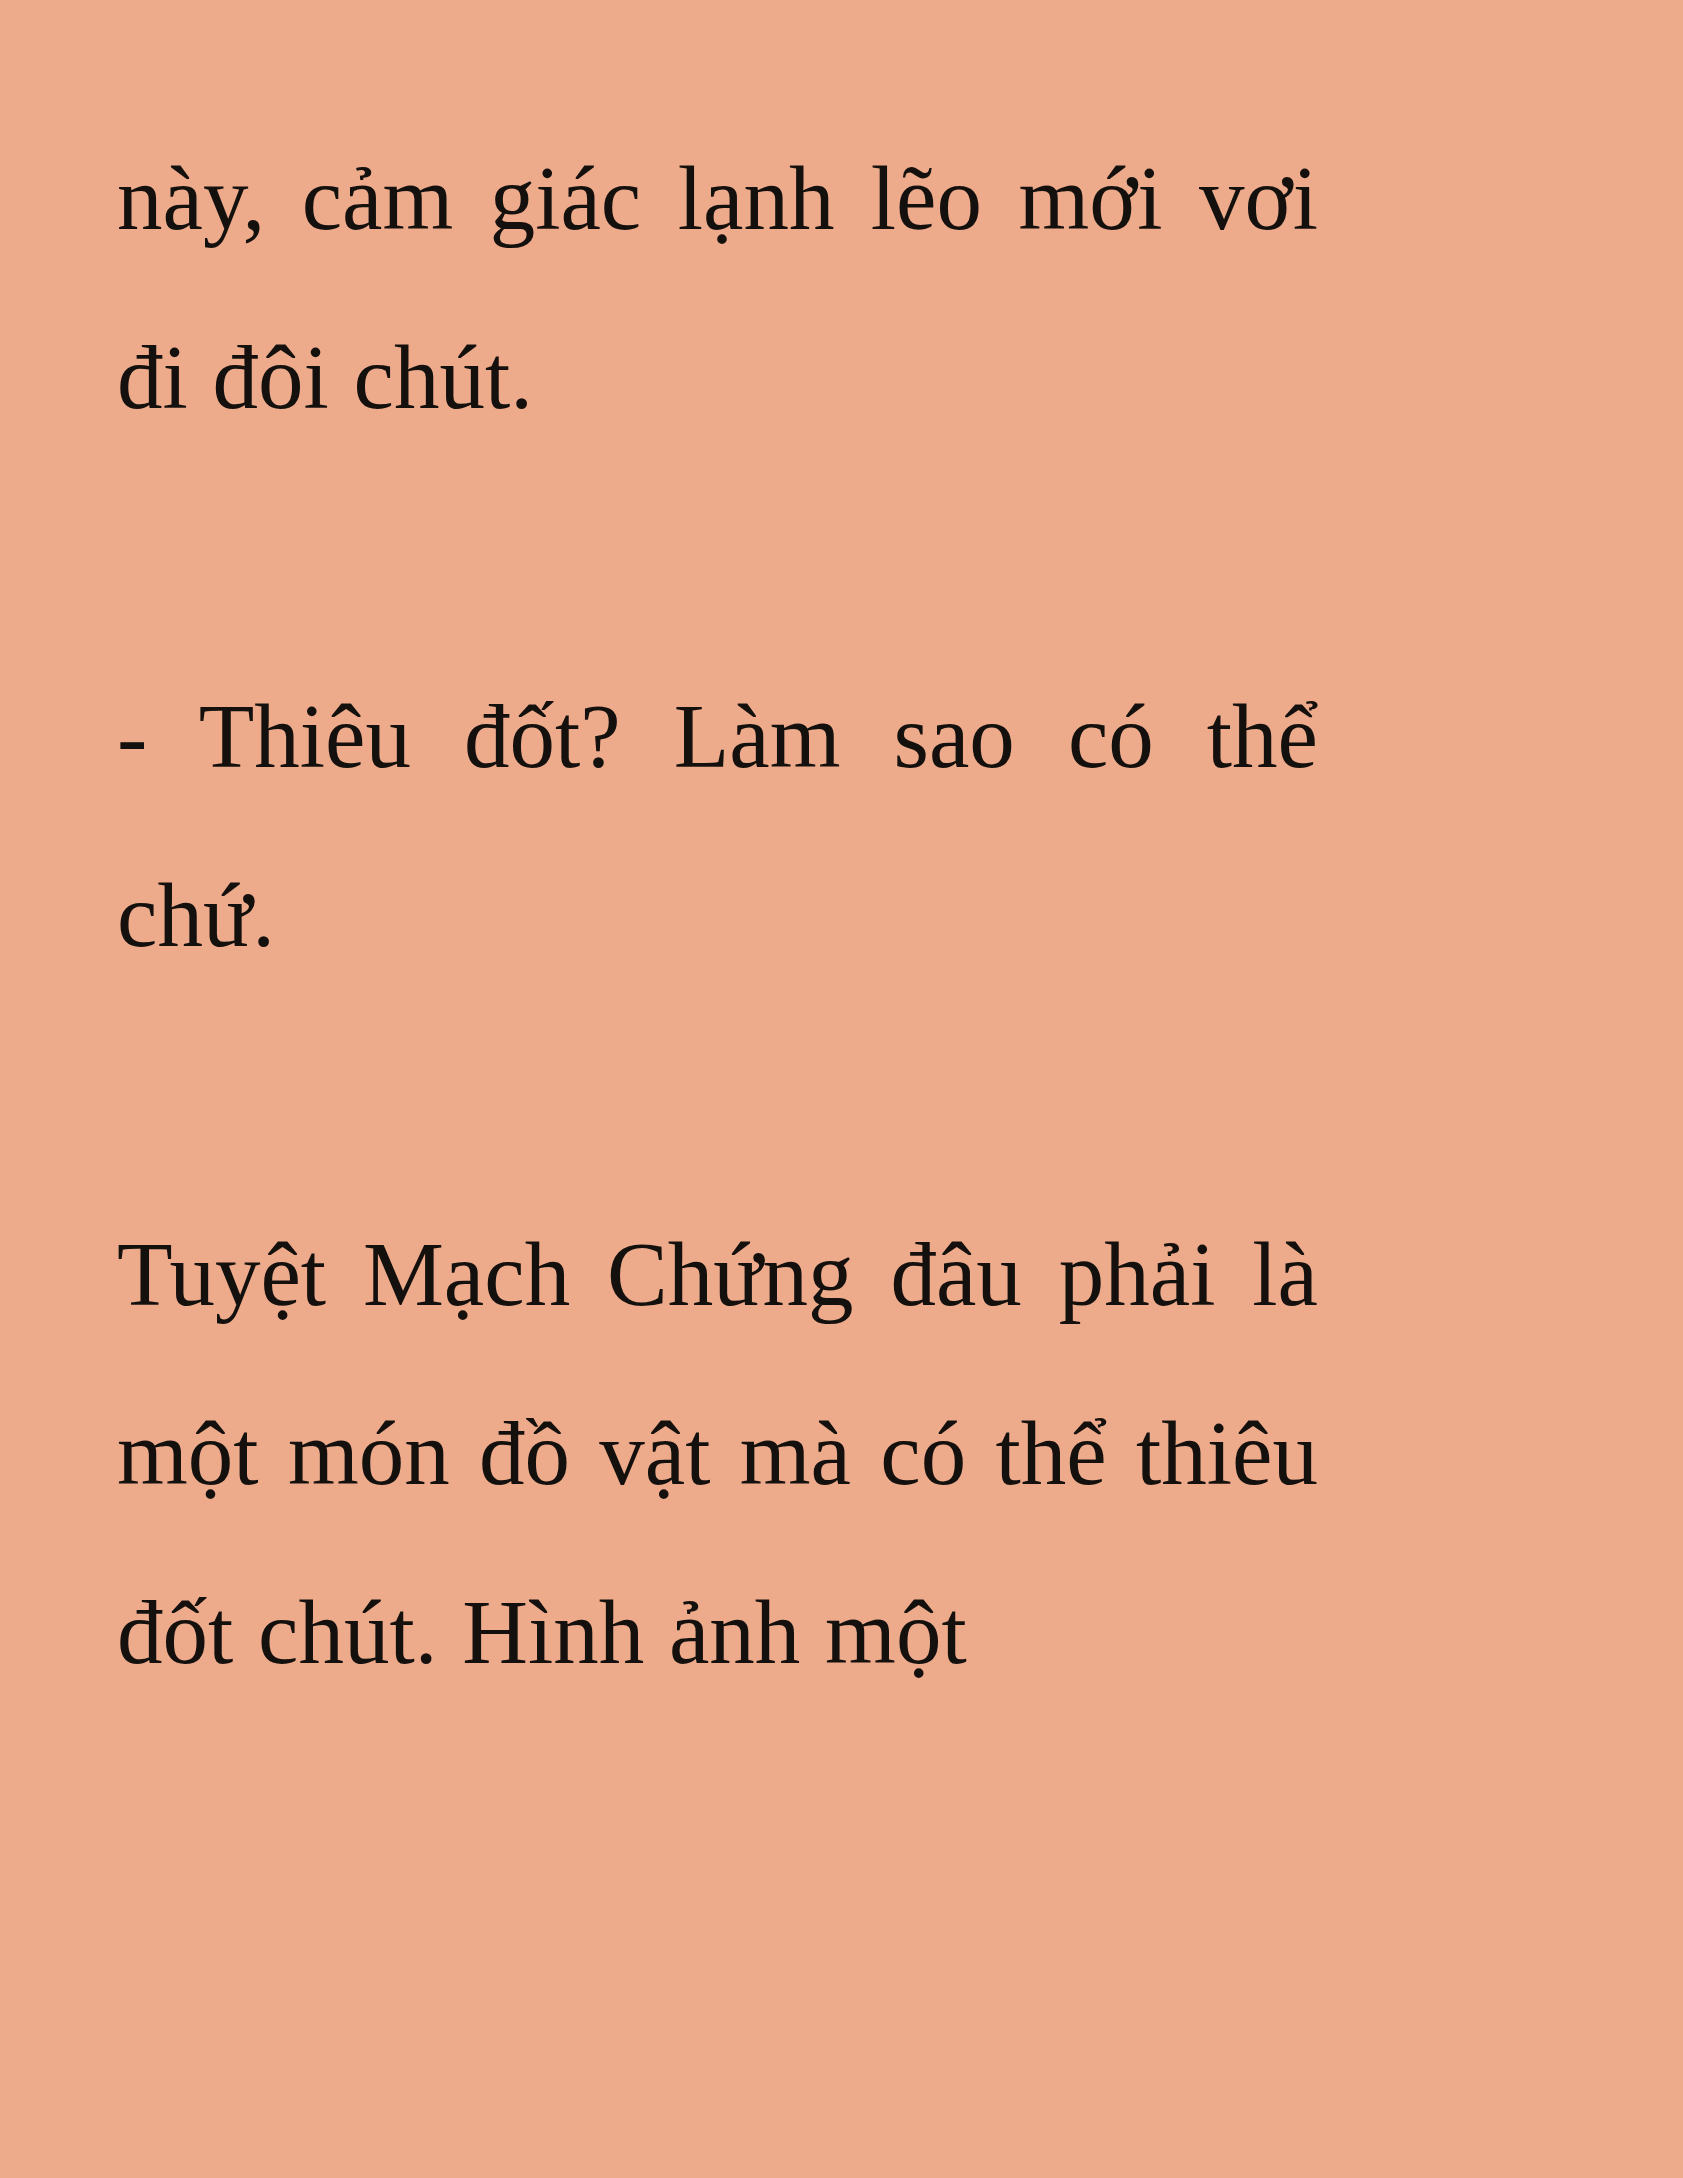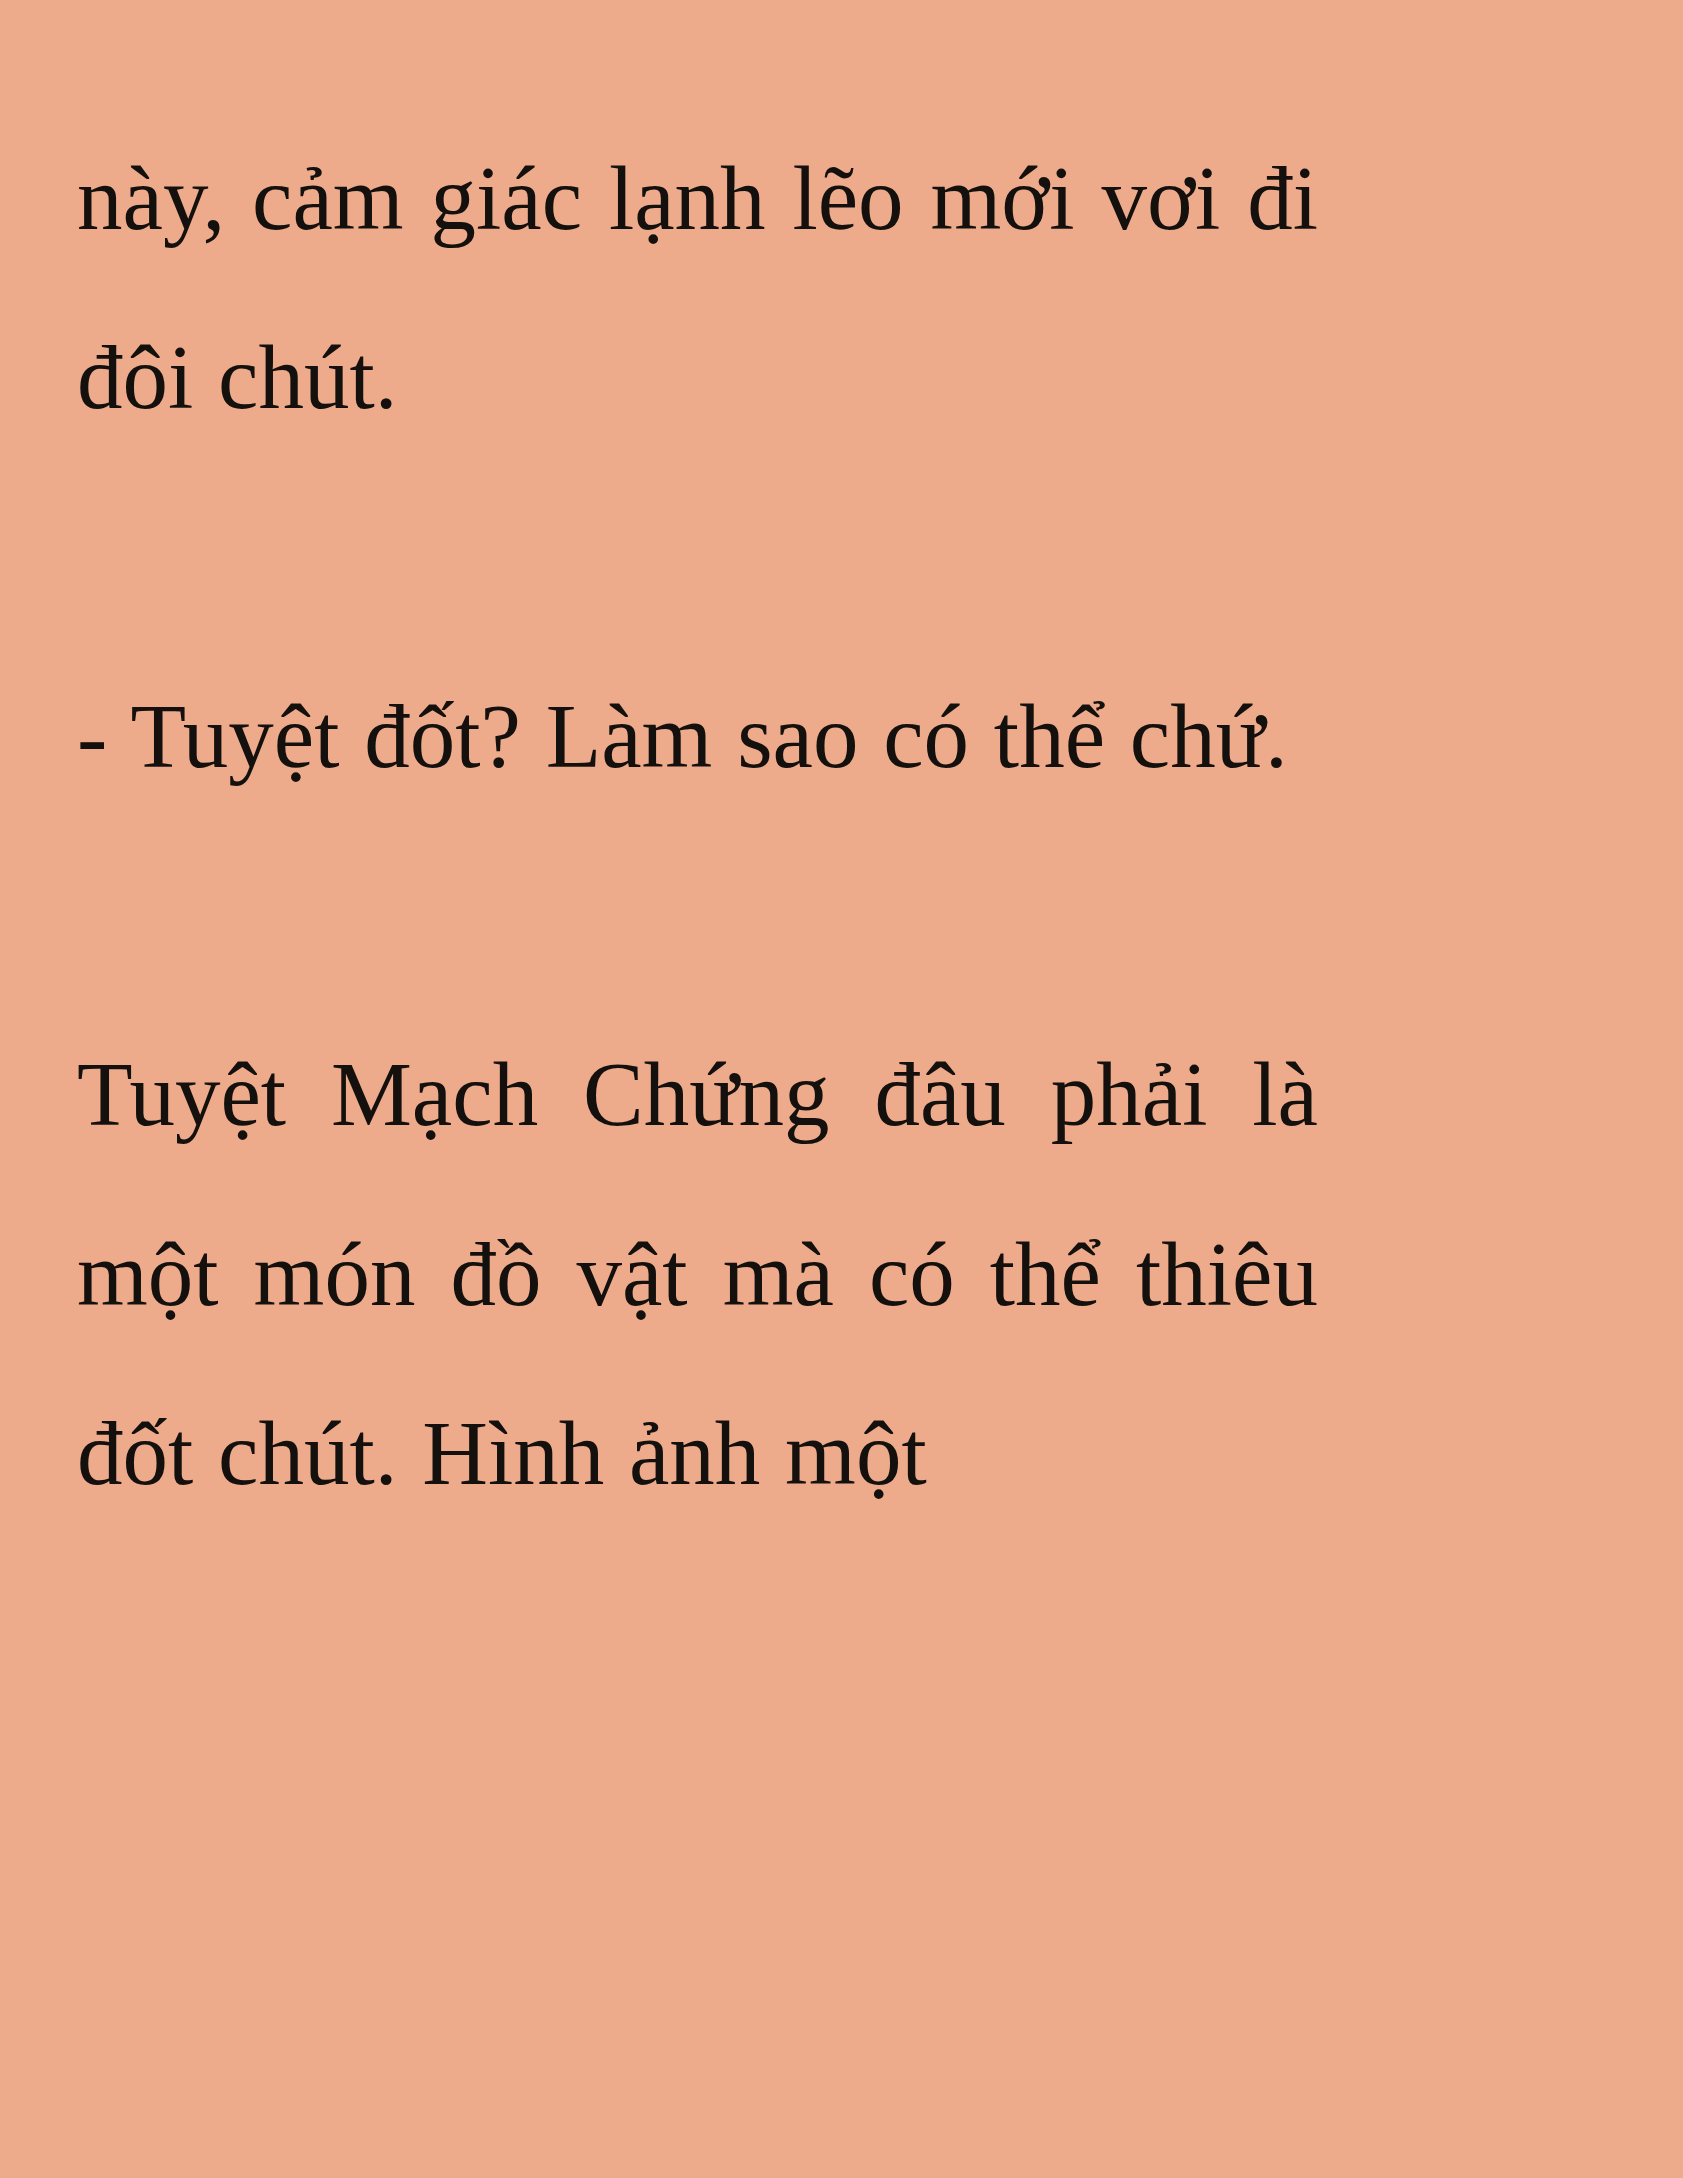--- a/index.html
+++ b/index.html
@@ -11,21 +11,21 @@
     width: 1683px;
     height: 2178px;
     overflow: hidden;
     font-family: "Liberation Serif", "DejaVu Serif", serif;
   }
   .page {
     box-sizing: border-box;
     width: 1432px;
     height: 2178px;
     background: #edab8c;
-    padding: 109px 114px 0 77px;
+    padding: 109px 114px 0 117px;
   }
   .reader-text {
     color: #14100d;
     font-size: 91px;
     line-height: 1.97;
     text-align: justify;
     text-justify: inter-word;
     letter-spacing: 0px;
     word-spacing: 2px;
   }
@@ -38,18 +38,18 @@
     margin-top: 0;
   }
 </style>
 </head>
 <body style="background: rgb(237, 171, 140);">
 
 <div class="page" style="background: rgb(237, 171, 140);">
   <div class="reader-text" style="color: rgb(20, 16, 13);">
     <p class="para">này, cảm giác lạnh lẽo mới vơi đi đôi chút.</p>
     <p class="para spacer-block">&nbsp;</p>
-    <p class="para">- Tuyệt đốt? Làm sao có thể chứ.</p>
+    <p class="para">- Thiêu đốt? Làm sao có thể chứ.</p>
     <p class="para spacer-block">&nbsp;</p>
     <p class="para">Tuyệt Mạch Chứng đâu phải là một món đồ vật mà có thể thiêu đốt chút. Hình ảnh một</p>
   </div>
 </div>
 
 
 </body></html>

